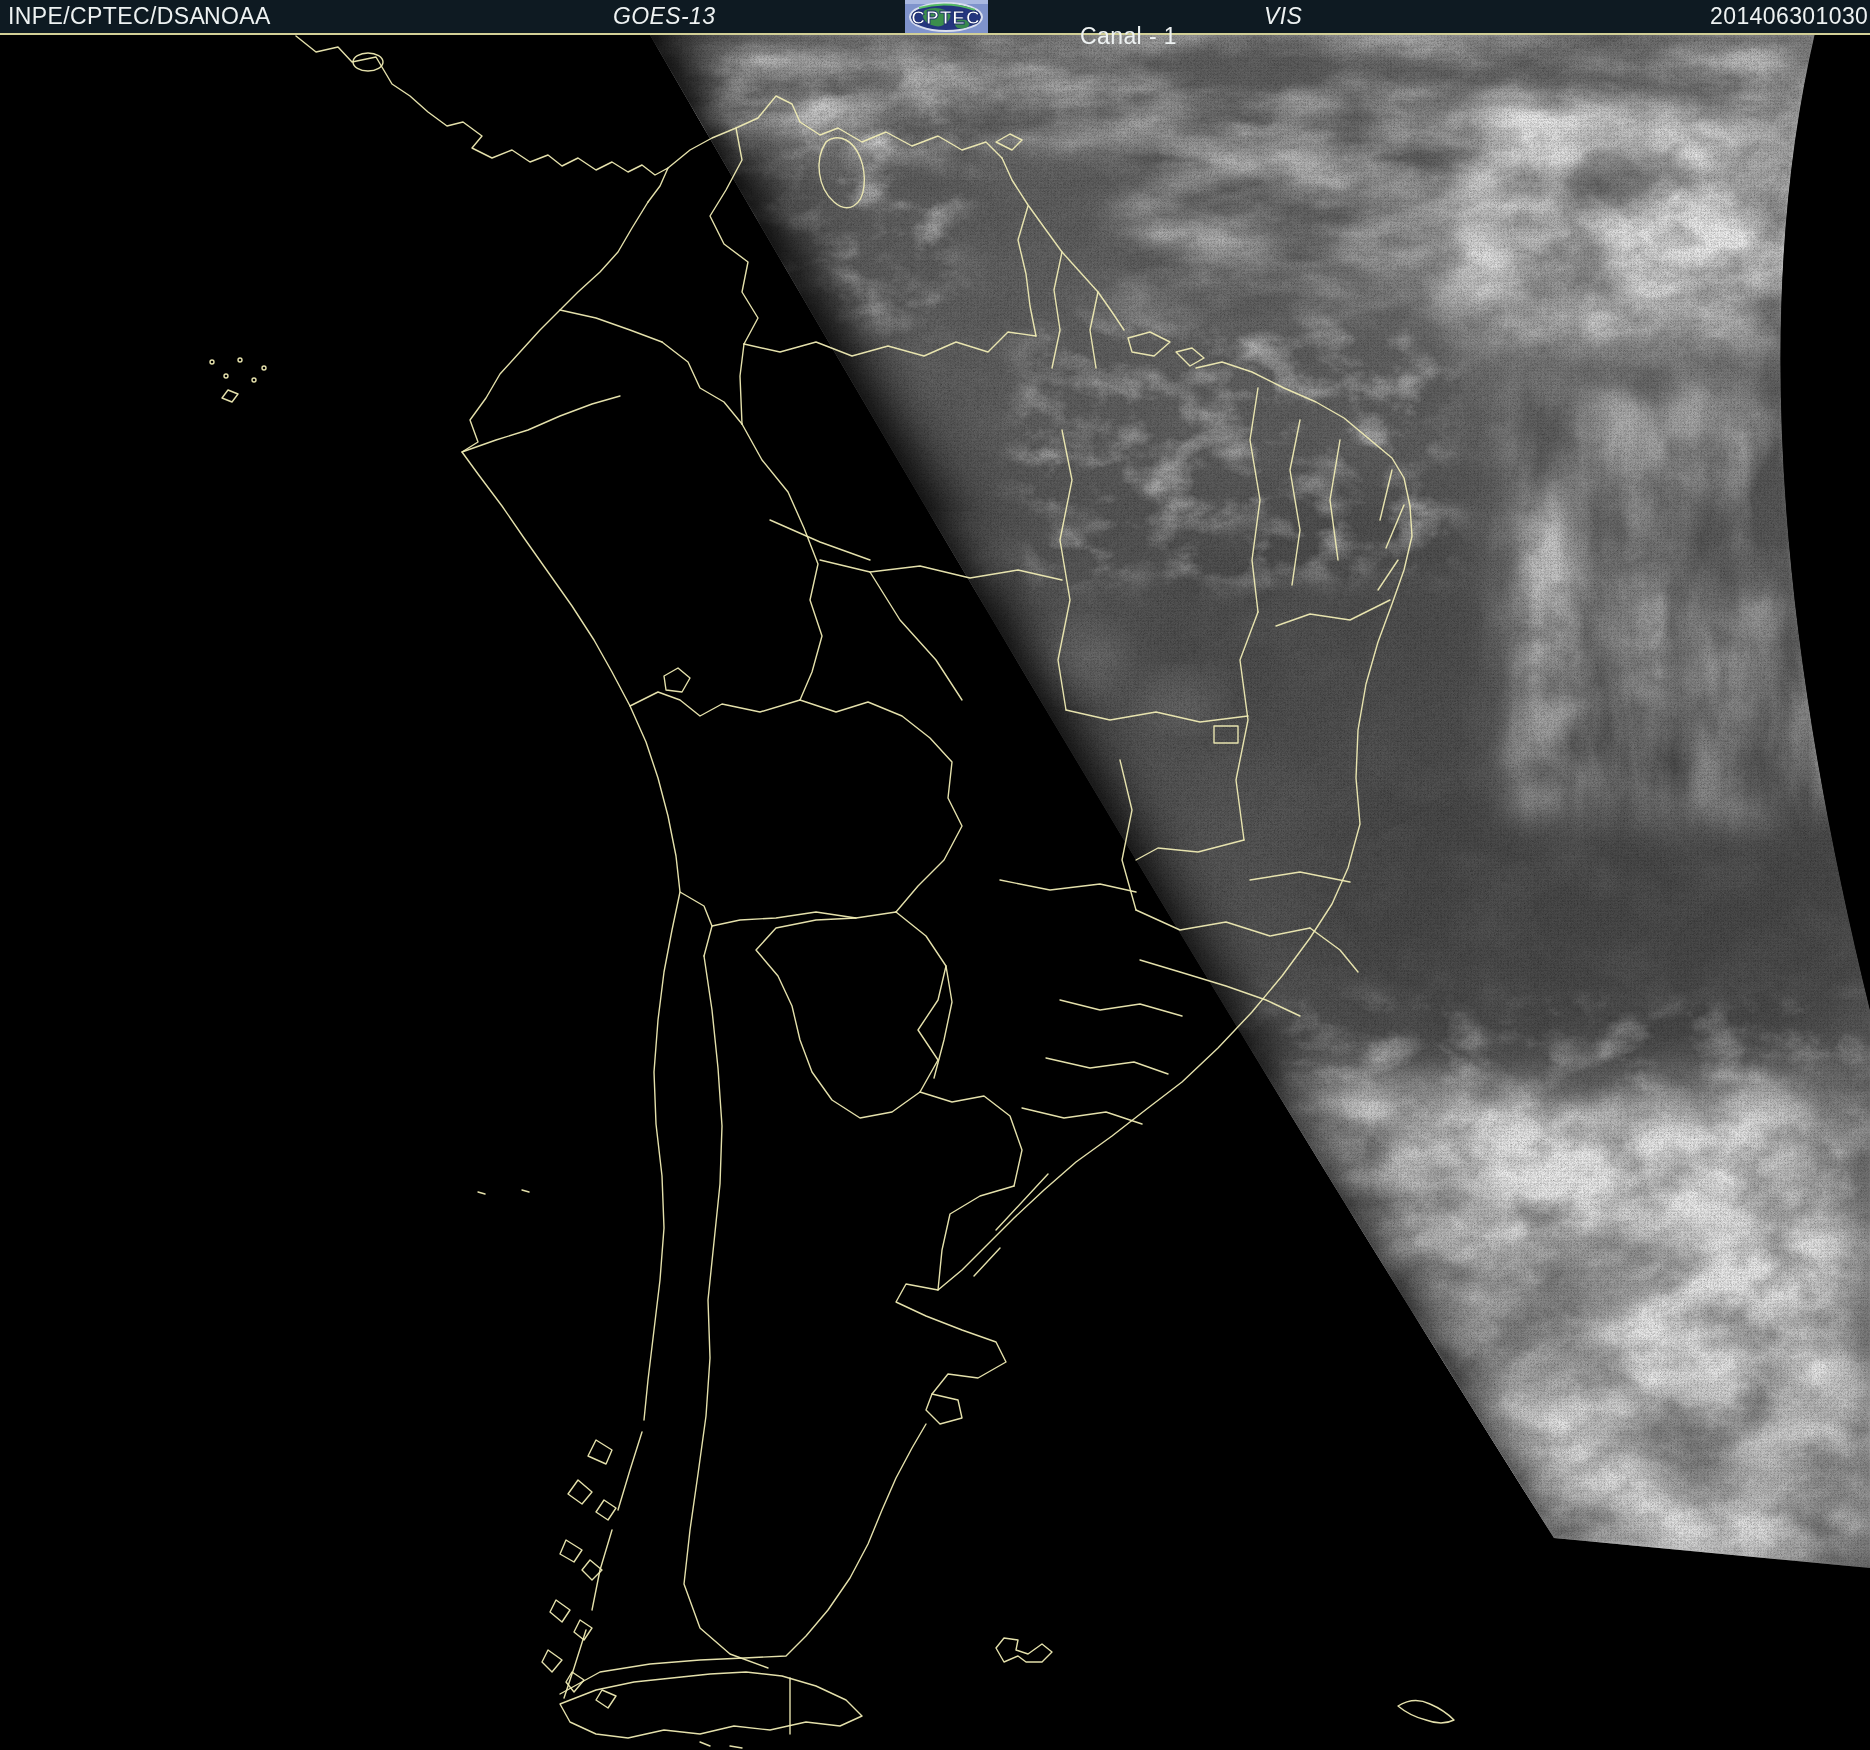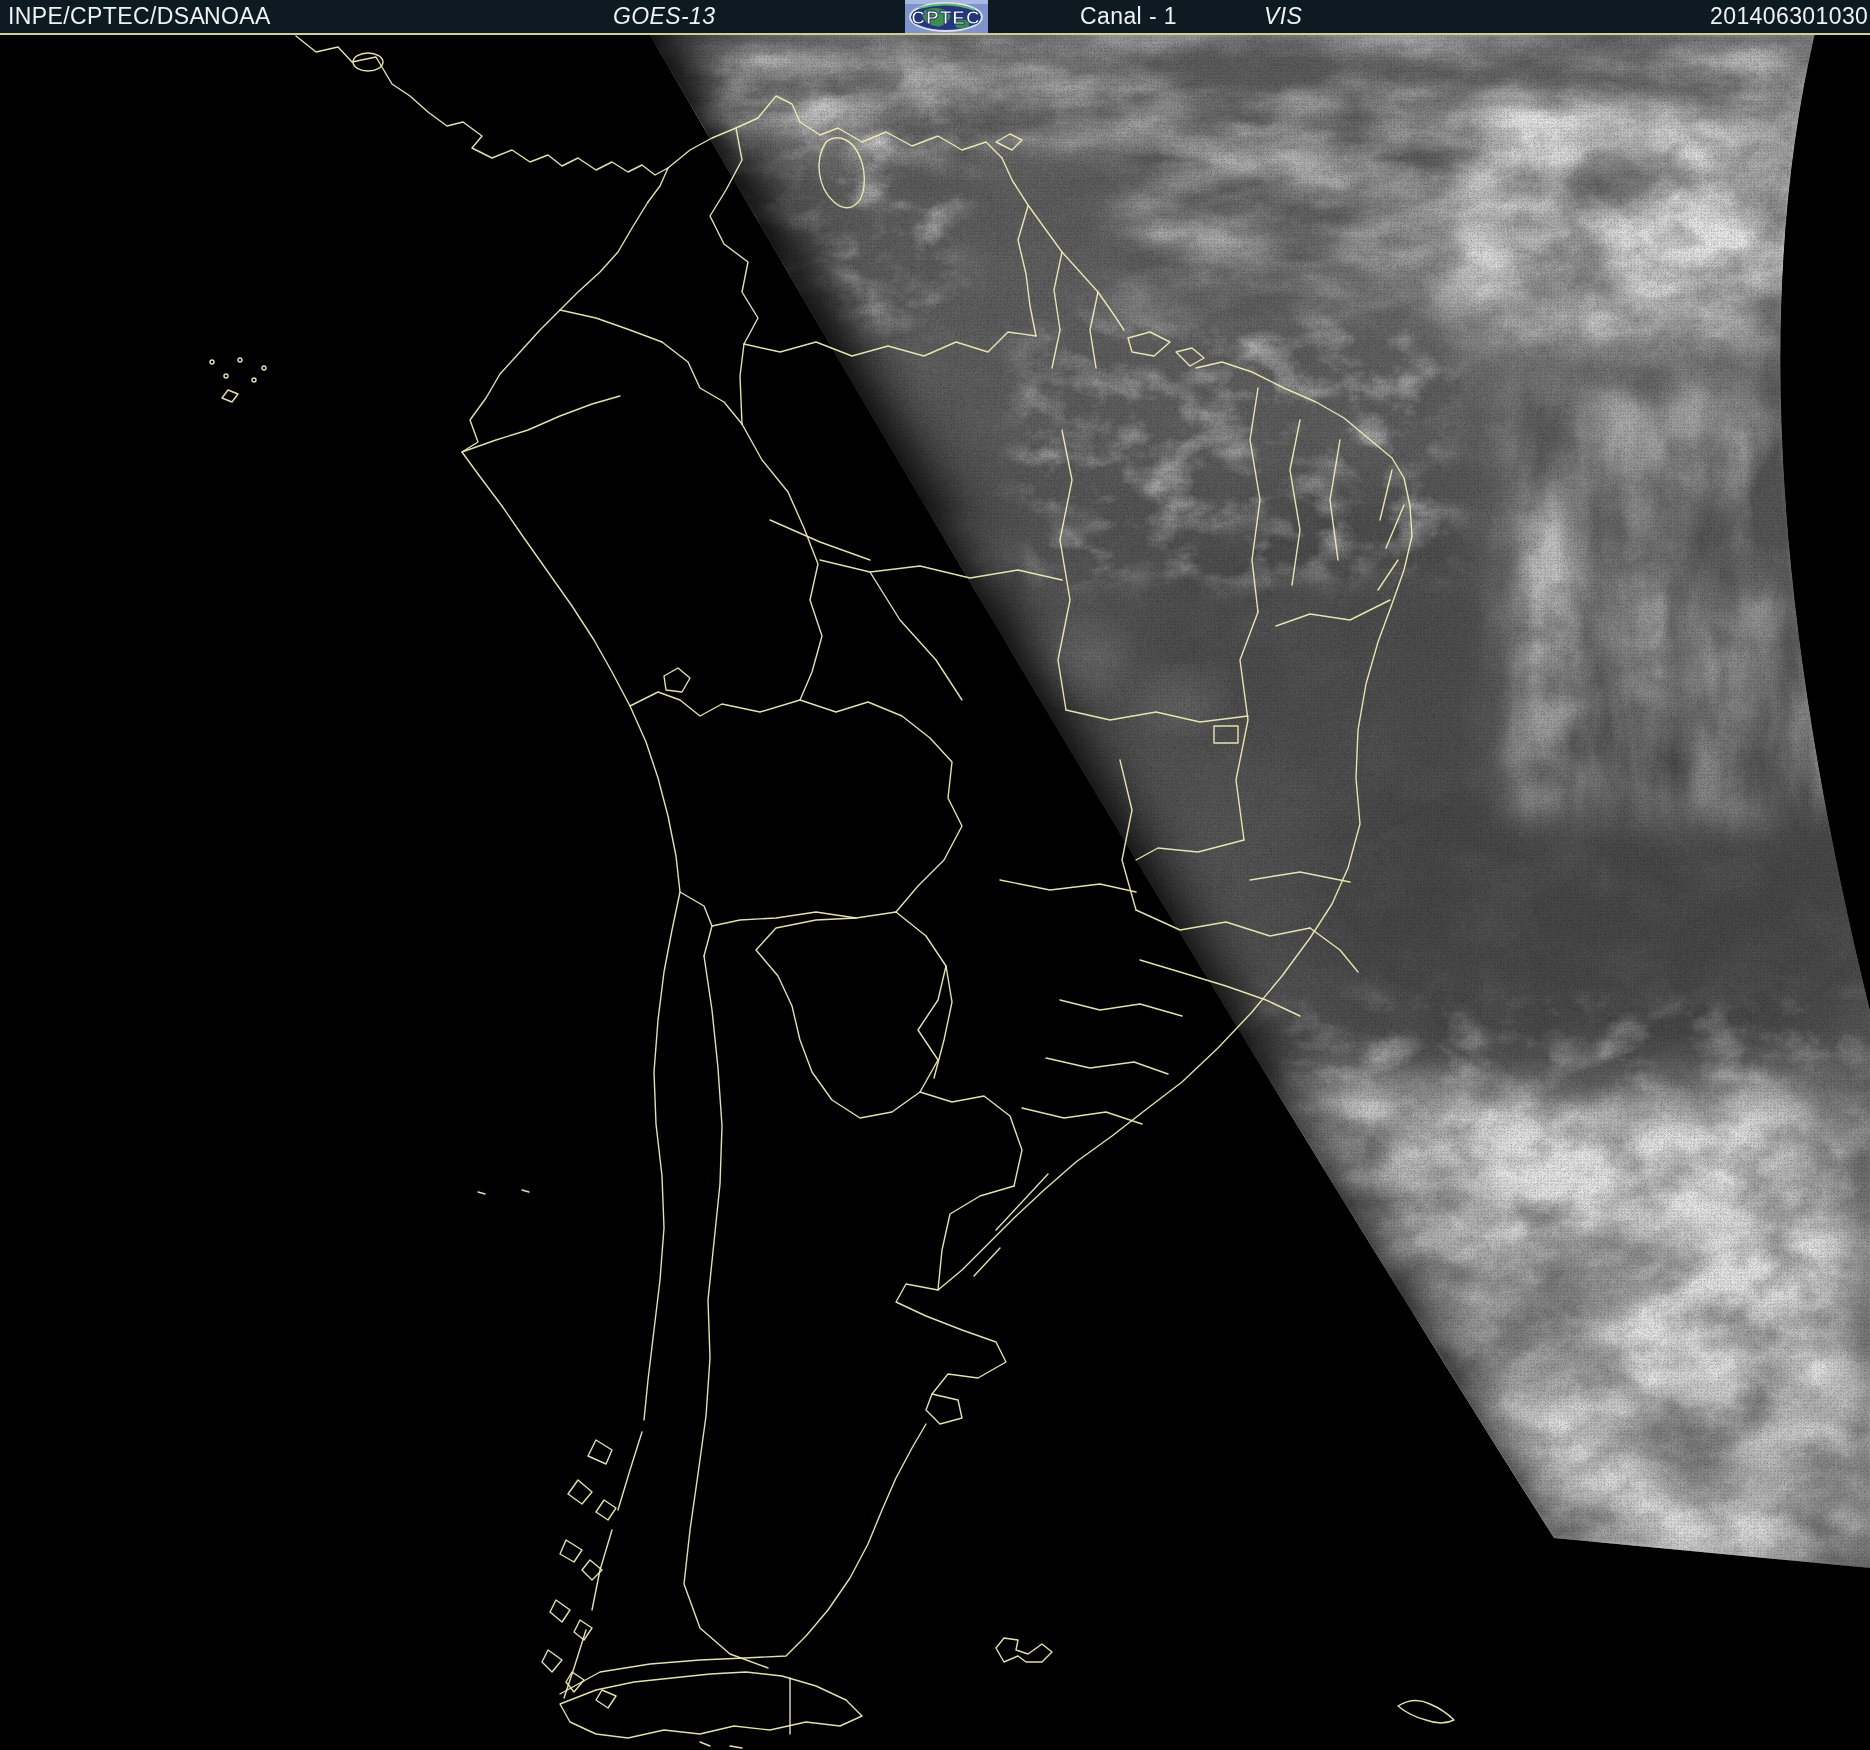--- a/index.html
+++ b/index.html
@@ -7,21 +7,21 @@
        font-family:"Liberation Sans",sans-serif;}
 
   
   .header{position:absolute;top:0;left:0;width:1870px;height:33px;
           background:var(--header_bg,#0e1a22);z-index:6;}
   .header .h-item{position:absolute;top:3px;font-size:23px;line-height:27px;
           color:var(--header_text,#eef2f2);letter-spacing:.4px;white-space:nowrap;}
   .h-source{left:8px;}
   .h-agency{left:204px;}
   .h-sat{left:613px;font-style:italic;}
-  .h-channel{left:1080px;}
+  .h-channel{left:1080px;margin-top:20px;}
   .h-band{left:1264px;font-style:italic;}
   .h-time{left:1690px;margin-left:20px;}
 
   
   .logo{position:absolute;top:0;left:905px;width:83px;height:33px;z-index:7;}
 
   
   .frameline{position:absolute;top:33px;left:0;width:1870px;height:2px;
              background:var(--map_border_line,#e9e5a6);opacity:.9;z-index:5;}
 

